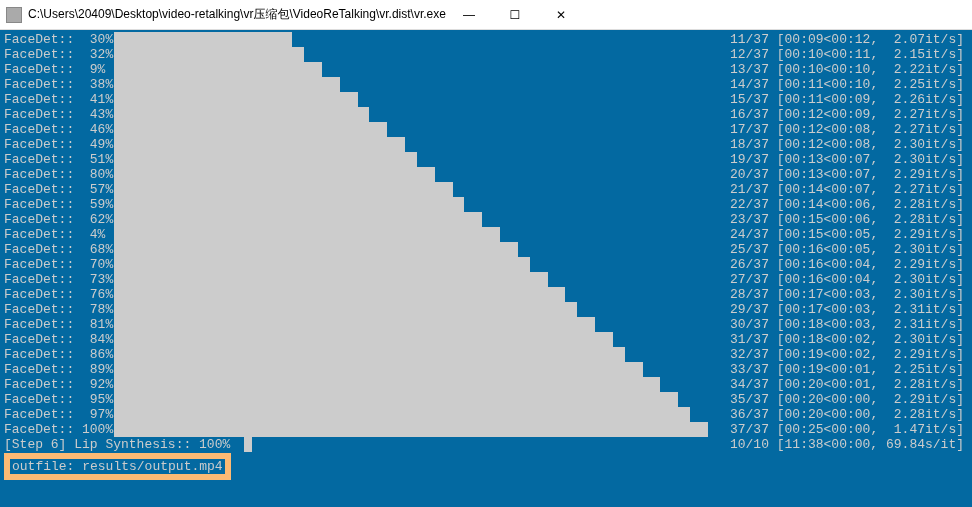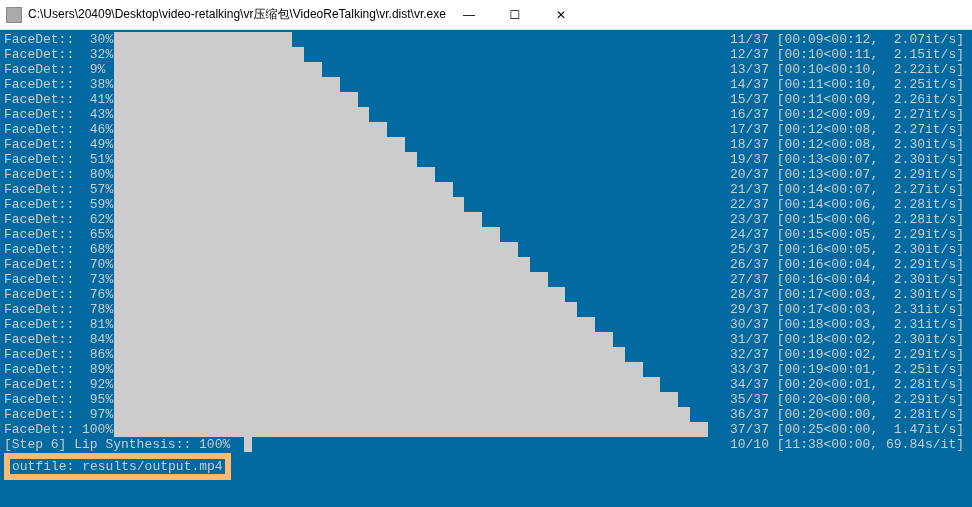--- a/index.html
+++ b/index.html
@@ -99,21 +99,21 @@
       <div class="row"><span class="left-label">FaceDet::  38%</span><span class="bar-area"><span class="bar-fill" style="width: 226px;"></span></span><span class="right-stats">14/37 [00:11&lt;00:10,  2.25it/s]</span></div>
       <div class="row"><span class="left-label">FaceDet::  41%</span><span class="bar-area"><span class="bar-fill" style="width: 244px;"></span></span><span class="right-stats">15/37 [00:11&lt;00:09,  2.26it/s]</span></div>
       <div class="row"><span class="left-label">FaceDet::  43%</span><span class="bar-area"><span class="bar-fill" style="width: 255px;"></span></span><span class="right-stats">16/37 [00:12&lt;00:09,  2.27it/s]</span></div>
       <div class="row"><span class="left-label">FaceDet::  46%</span><span class="bar-area"><span class="bar-fill" style="width: 273px;"></span></span><span class="right-stats">17/37 [00:12&lt;00:08,  2.27it/s]</span></div>
       <div class="row"><span class="left-label">FaceDet::  49%</span><span class="bar-area"><span class="bar-fill" style="width: 291px;"></span></span><span class="right-stats">18/37 [00:12&lt;00:08,  2.30it/s]</span></div>
       <div class="row"><span class="left-label">FaceDet::  51%</span><span class="bar-area"><span class="bar-fill" style="width: 303px;"></span></span><span class="right-stats">19/37 [00:13&lt;00:07,  2.30it/s]</span></div>
       <div class="row"><span class="left-label">FaceDet::  80%</span><span class="bar-area"><span class="bar-fill" style="width: 321px;"></span></span><span class="right-stats">20/37 [00:13&lt;00:07,  2.29it/s]</span></div>
       <div class="row"><span class="left-label">FaceDet::  57%</span><span class="bar-area"><span class="bar-fill" style="width: 339px;"></span></span><span class="right-stats">21/37 [00:14&lt;00:07,  2.27it/s]</span></div>
       <div class="row"><span class="left-label">FaceDet::  59%</span><span class="bar-area"><span class="bar-fill" style="width: 350px;"></span></span><span class="right-stats">22/37 [00:14&lt;00:06,  2.28it/s]</span></div>
       <div class="row"><span class="left-label">FaceDet::  62%</span><span class="bar-area"><span class="bar-fill" style="width: 368px;"></span></span><span class="right-stats">23/37 [00:15&lt;00:06,  2.28it/s]</span></div>
-      <div class="row"><span class="left-label">FaceDet::  65%</span><span class="bar-area"><span class="bar-fill" style="width: 386px;"></span></span><span class="right-stats">24/37 [00:15&lt;00:05,  2.29it/s]</span></div>
+      <div class="row"><span class="left-label">FaceDet::  4%</span><span class="bar-area"><span class="bar-fill" style="width: 386px;"></span></span><span class="right-stats">24/37 [00:15&lt;00:05,  2.29it/s]</span></div>
       <div class="row"><span class="left-label">FaceDet::  68%</span><span class="bar-area"><span class="bar-fill" style="width: 404px;"></span></span><span class="right-stats">25/37 [00:16&lt;00:05,  2.30it/s]</span></div>
       <div class="row"><span class="left-label">FaceDet::  70%</span><span class="bar-area"><span class="bar-fill" style="width: 416px;"></span></span><span class="right-stats">26/37 [00:16&lt;00:04,  2.29it/s]</span></div>
       <div class="row"><span class="left-label">FaceDet::  73%</span><span class="bar-area"><span class="bar-fill" style="width: 434px;"></span></span><span class="right-stats">27/37 [00:16&lt;00:04,  2.30it/s]</span></div>
       <div class="row"><span class="left-label">FaceDet::  76%</span><span class="bar-area"><span class="bar-fill" style="width: 451px;"></span></span><span class="right-stats">28/37 [00:17&lt;00:03,  2.30it/s]</span></div>
       <div class="row"><span class="left-label">FaceDet::  78%</span><span class="bar-area"><span class="bar-fill" style="width: 463px;"></span></span><span class="right-stats">29/37 [00:17&lt;00:03,  2.31it/s]</span></div>
       <div class="row"><span class="left-label">FaceDet::  81%</span><span class="bar-area"><span class="bar-fill" style="width: 481px;"></span></span><span class="right-stats">30/37 [00:18&lt;00:03,  2.31it/s]</span></div>
       <div class="row"><span class="left-label">FaceDet::  84%</span><span class="bar-area"><span class="bar-fill" style="width: 499px;"></span></span><span class="right-stats">31/37 [00:18&lt;00:02,  2.30it/s]</span></div>
       <div class="row"><span class="left-label">FaceDet::  86%</span><span class="bar-area"><span class="bar-fill" style="width: 511px;"></span></span><span class="right-stats">32/37 [00:19&lt;00:02,  2.29it/s]</span></div>
       <div class="row"><span class="left-label">FaceDet::  89%</span><span class="bar-area"><span class="bar-fill" style="width: 529px;"></span></span><span class="right-stats">33/37 [00:19&lt;00:01,  2.25it/s]</span></div>
       <div class="row"><span class="left-label">FaceDet::  92%</span><span class="bar-area"><span class="bar-fill" style="width: 546px;"></span></span><span class="right-stats">34/37 [00:20&lt;00:01,  2.28it/s]</span></div>

